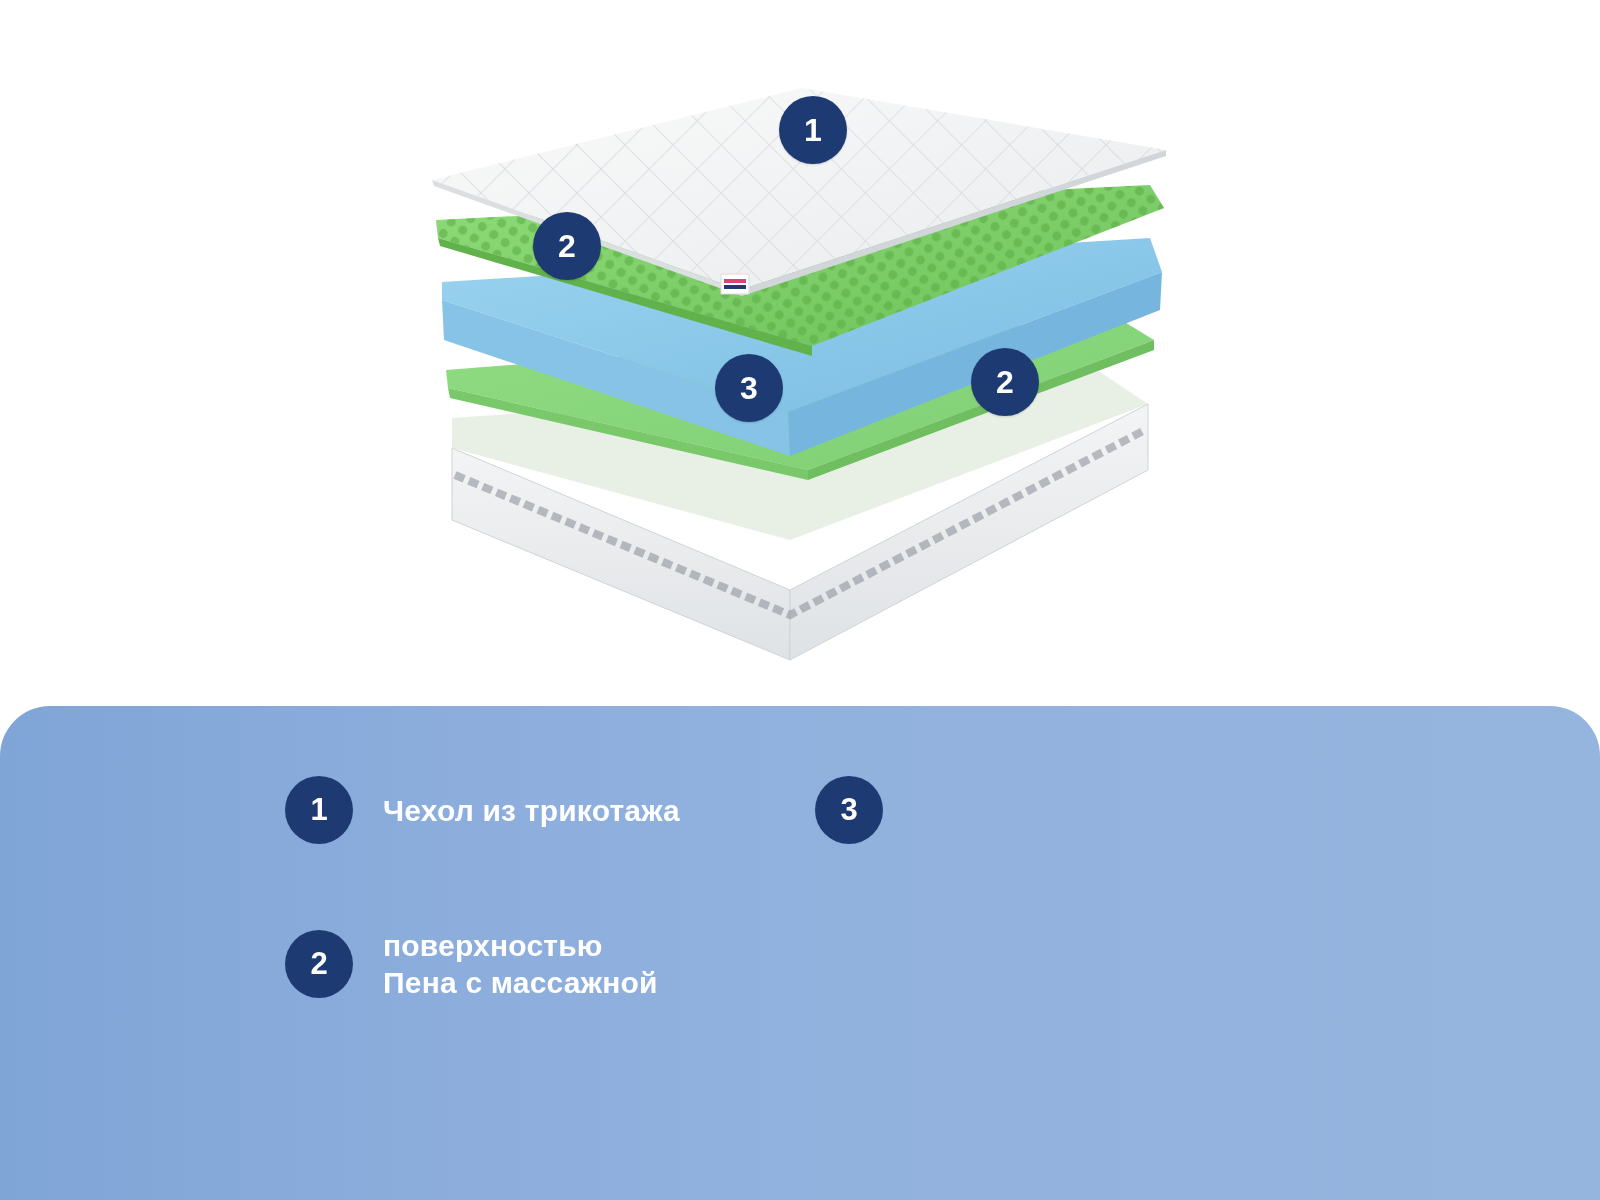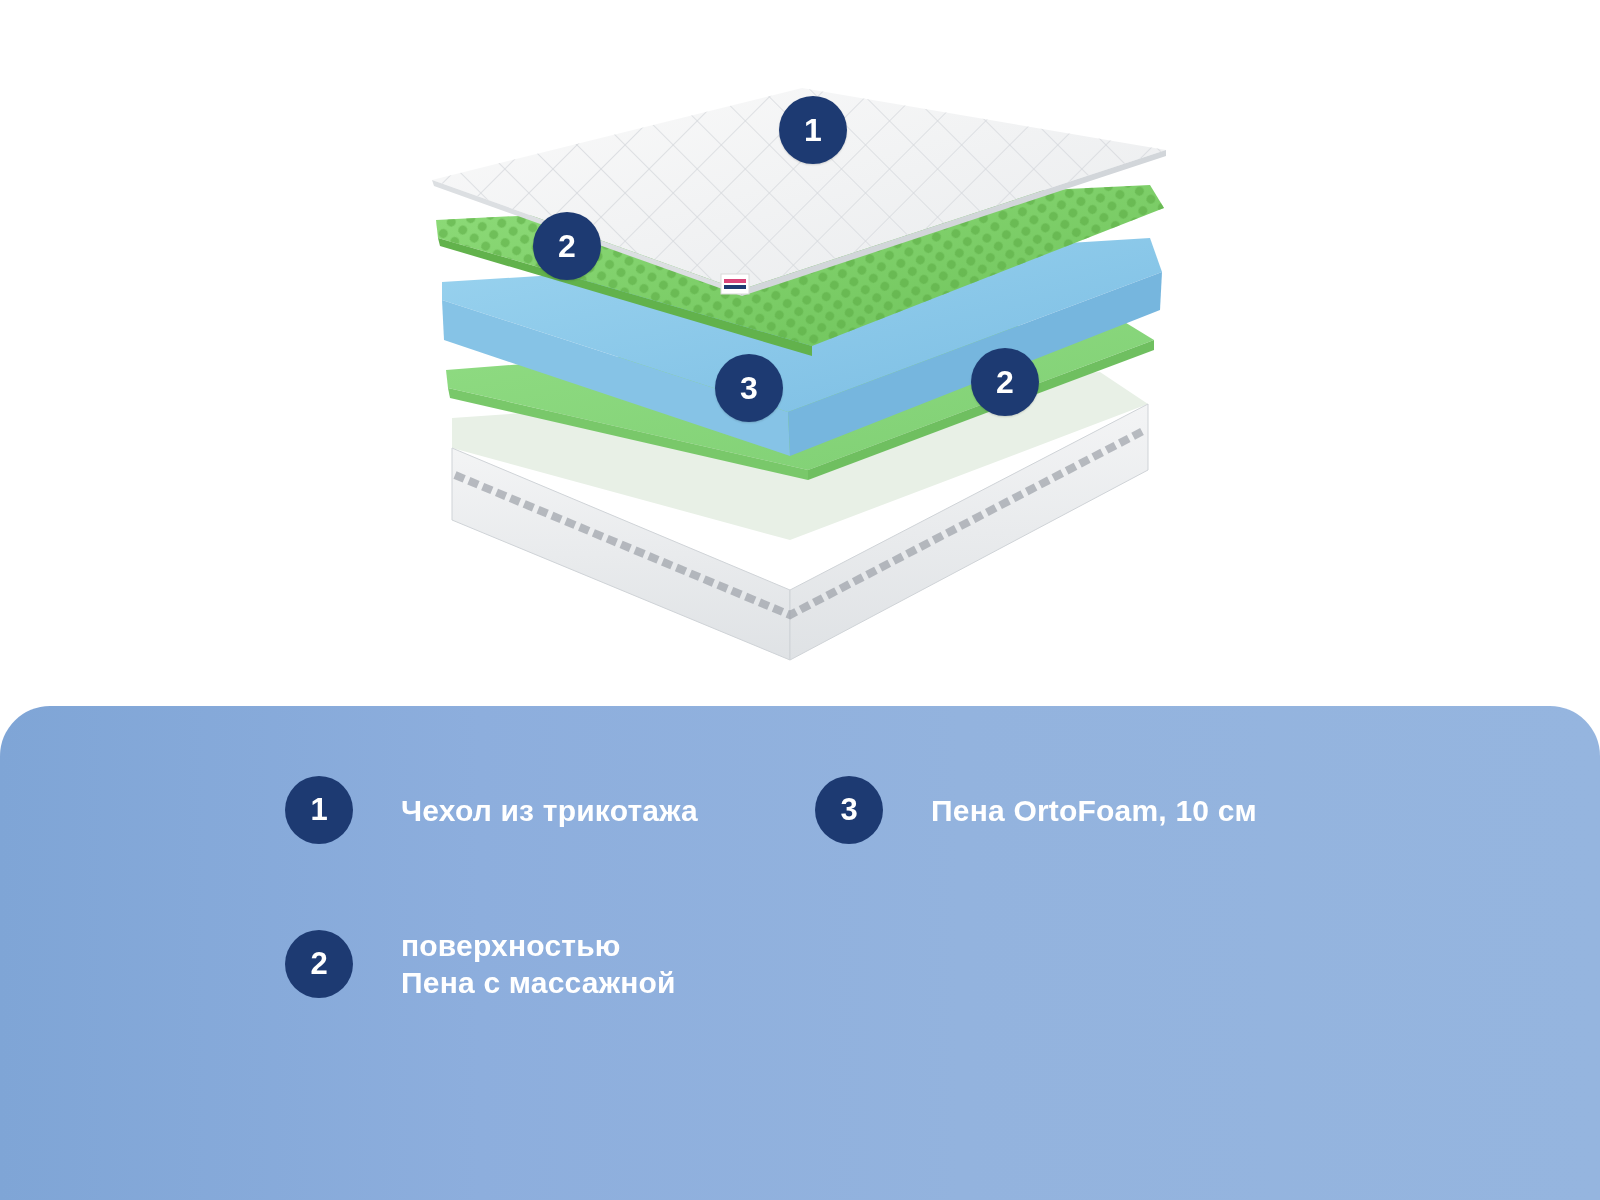--- a/index.html
+++ b/index.html
@@ -21,21 +21,21 @@
     border-radius:50px 50px 0 0;
     background:linear-gradient(90deg, #7fa5d6 0%, #8daedd 30%, #93b3de 60%, #95b5df 100%);
   }
   .legend-item { position:absolute; display:flex; align-items:center; }
   .legend-badge {
     width:68px; height:68px; border-radius:50%; background:#1d3a72;
     color:#fff; font-weight:bold; font-size:31px;
     display:flex; align-items:center; justify-content:center; flex:0 0 auto;
   }
   .legend-text {
-    margin-left:48px; color:#ffffff; font-weight:bold; font-size:30px;
+    margin-left:30px; color:#ffffff; font-weight:bold; font-size:30px;
     line-height:37px; letter-spacing:0.2px;
   }
 </style>
 </head>
 <body>
 
 <div class="stage">
   <svg width="1600" height="700" viewBox="0 0 1600 700">
     <defs>
       <linearGradient id="baseSide" x1="0" y1="0" x2="0" y2="1">
@@ -113,21 +113,20 @@
 </div>
 
 <div class="panel">
   <div class="legend-item" style="left:285px; top:70px;">
     <div class="legend-badge">1</div>
     <div class="legend-text">Чехол из трикотажа</div>
   </div>
 
   <div class="legend-item" style="left:815px; top:70px;">
     <div class="legend-badge">3</div>
-    <div class="legend-text">Пена OrtoFoam, 10 см</div>
   </div>
 
   <div class="legend-item" style="left:285px; top:221px;">
     <div class="legend-badge">2</div>
     <div class="legend-text">
       <div>поверхностью</div>
       <div>Пена с массажной</div>
     </div>
   </div>
 </div>

